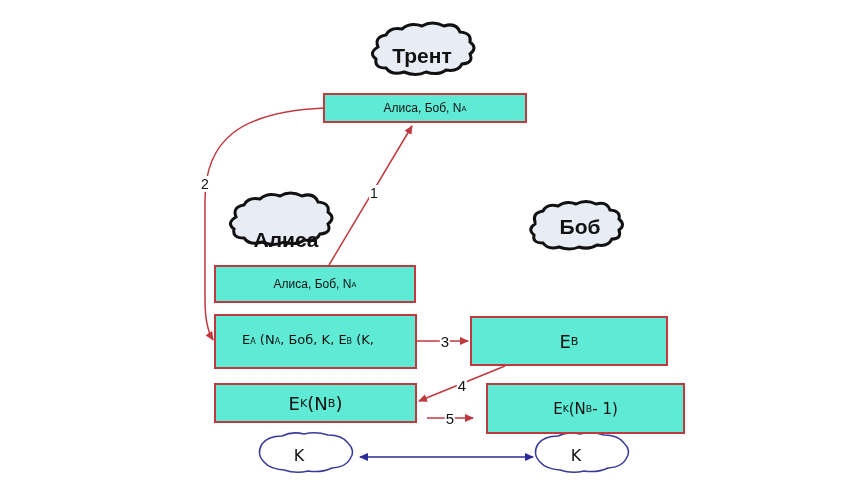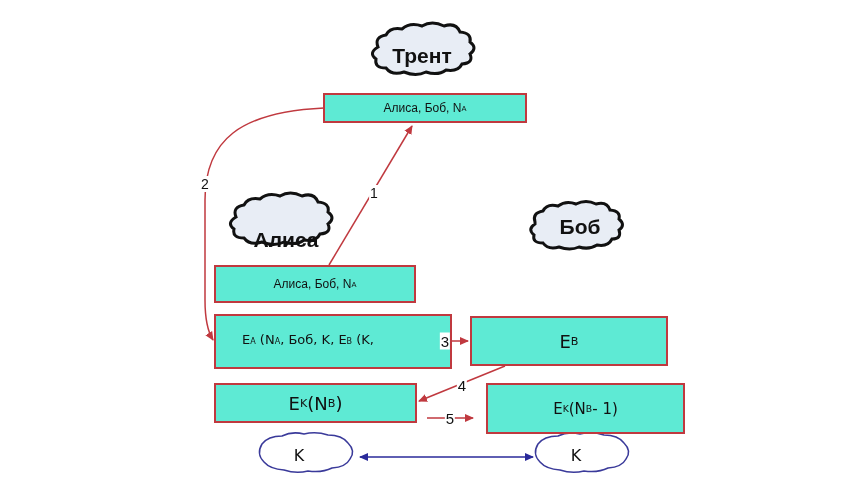--- a/index.html
+++ b/index.html
@@ -60,21 +60,21 @@
 <div class="box small" style="left:323px; top:93px; width:204px; height:30px;">
   <span>Алиса, Боб, N</span>
     <span class="sub">A</span>
 </div>
 
 <div class="box small" style="left:214px; top:265px; width:202px; height:38px;">
   <span>Алиса, Боб, N</span>
     <span class="sub">A</span>
 </div>
 
-<div class="box left" style="left:214px; top:314px; width:238px; height:55px;">
+<div class="box left" style="left:214px; top:314px; width:203px; height:55px;">
   <div>
     <div><span>E</span><span class="sub">A</span><span> (N</span><span class="sub">A</span><span>, Боб, K, E</span><span class="sub">B</span><span> (K,</span></div>
   </div>
 </div>
 
 <div class="box big" style="left:470px; top:316px; width:198px; height:50px;">
   <span>E</span>
     <span class="sub">B</span>
 </div>
 

